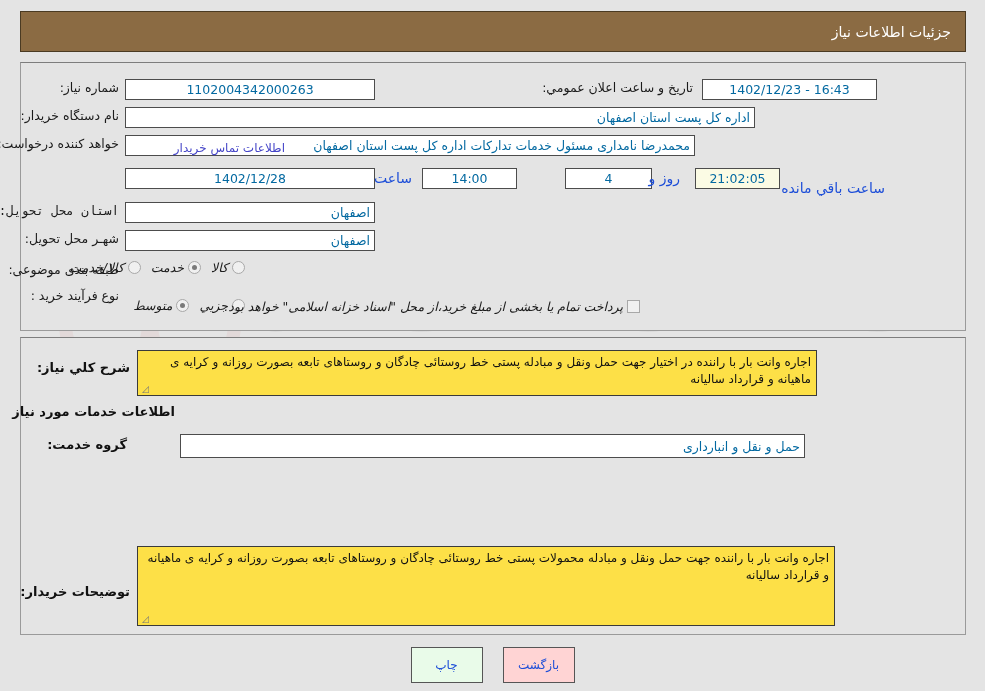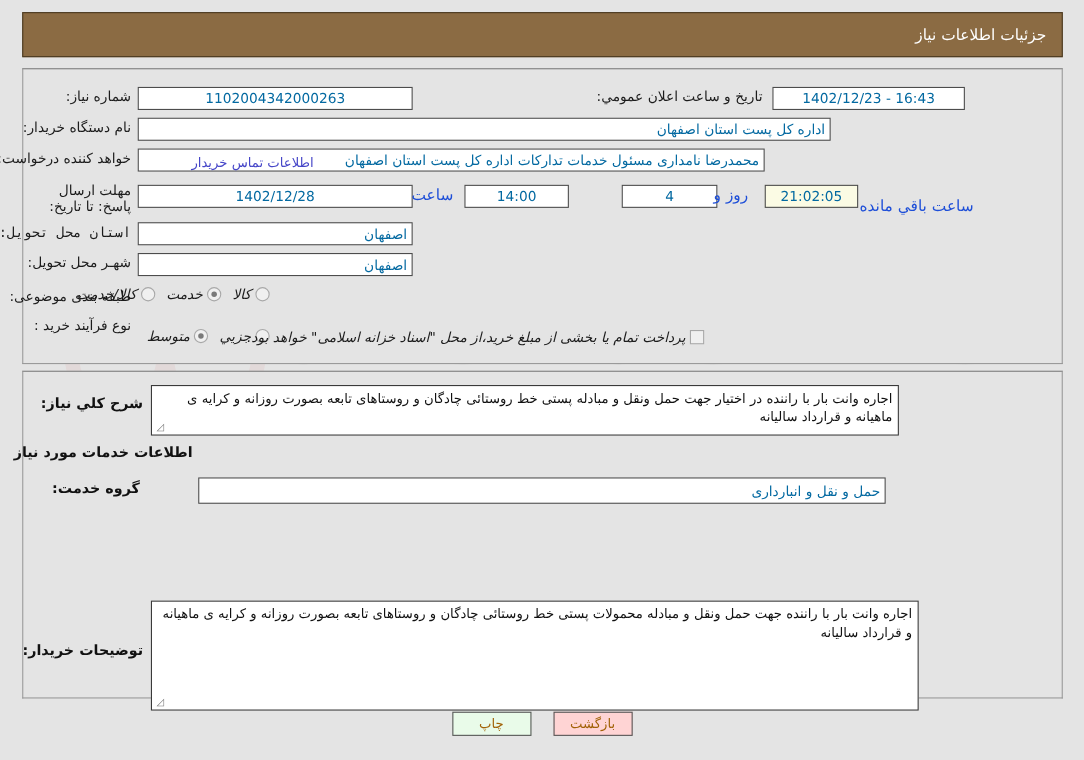--- a/index.html
+++ b/index.html
@@ -136,21 +136,21 @@
     position: absolute;
     font-size: 13px;
     font-weight: bold;
     color: #111;
     white-space: nowrap;
   }
 
   
   .tarea {
     position: absolute;
-    background: #ffffff;
+    background: #fde047;
     border: 1px solid #3a3a3a;
     font-size: 12px;
     color: #111;
     padding: 3px 5px;
     line-height: 17px;
     overflow: hidden;
     text-align: right;
   }
   .tarea .grip {
     position: absolute;
@@ -190,24 +190,24 @@
   .btnbar {
     position: absolute;
     left: 0; top: 647px;
     width: 985px;
     display: flex;
     justify-content: center;
     gap: 20px;
     z-index: 12;
   }
   .btn {
-    width: 72px; height: 22px;
+    width: 72px; height: 36px;
     border: 1px solid #555;
     font-size: 12px;
-    color: #a16207;
+    color: #1d4ed8;
     display: flex;
     align-items: center;
     justify-content: center;
     cursor: pointer;
   }
   .btn-print  { background: #e9fbe9; }
   .btn-back   { background: #ffd4d4; }
 </style>
 </head>
 <body>
@@ -254,23 +254,20 @@
   <div class="frow" style="right:866px; top:136px; z-index:11;">
     <span class="lbl">خواهد کننده درخواست:</span>
   </div>
   <div class="fld start" style="position:absolute; right:290px; top:135px; width:570px; z-index:11;">
     <span>محمدرضا نامداری مسئول خدمات تدارکات اداره کل پست استان اصفهان</span>
   </div>
   <div style="position:absolute; right:700px; top:137px; z-index:12;">
     <span class="link">اطلاعات تماس خریدار</span>
   </div>
 
-  <div class="frow" style="right:866px; top:165px; width:90px; display:block; z-index:11;">
-    <span class="lbl" style="white-space:normal; display:inline-block; line-height:15px;">مهلت ارسال پاسخ: تا تاریخ:</span>
-  </div>
   <div class="fld ctr" style="position:absolute; right:610px; top:168px; width:250px; z-index:11;">
     <span>1402/12/28</span>
   </div>
   <span class="inline-lbl" style="position:absolute; right:568px; top:170px; z-index:11;">ساعت</span>
   <div class="fld ctr" style="position:absolute; right:468px; top:168px; width:95px; z-index:11;">
     <span>14:00</span>
   </div>
   <div class="fld num" style="position:absolute; right:333px; top:168px; width:87px; z-index:11;">
     <span>4</span>
   </div>
@@ -352,21 +349,21 @@
         <td>ح-52-522</td>
         <td>فعالیت های پشتیبانی حمل ونقل</td>
         <td>1</td>
         <td>1</td>
         <td>1403/01/01</td>
       </tr>
     </tbody>
   </table>
 
   <span class="sec-label" style="right:855px; top:584px; z-index:11;">توضیحات خریدار:</span>
-  <div class="tarea" style="right:150px; top:546px; width:698px; height:100px; z-index:11;">
+  <div class="tarea" style="right:150px; top:546px; width:698px; height:80px; z-index:11;">
     <span>اجاره وانت بار با راننده جهت حمل ونقل و مبادله محمولات  پستی خط روستائی چادگان و روستاهای تابعه بصورت روزانه و کرایه ی ماهیانه و قرارداد سالیانه</span>
     <span class="grip">◿</span>
   </div>
 
   <div class="btnbar">
     <div class="btn btn-back">بازگشت</div>
     <div class="btn btn-print">چاپ</div>
   </div>
 
 </div>

